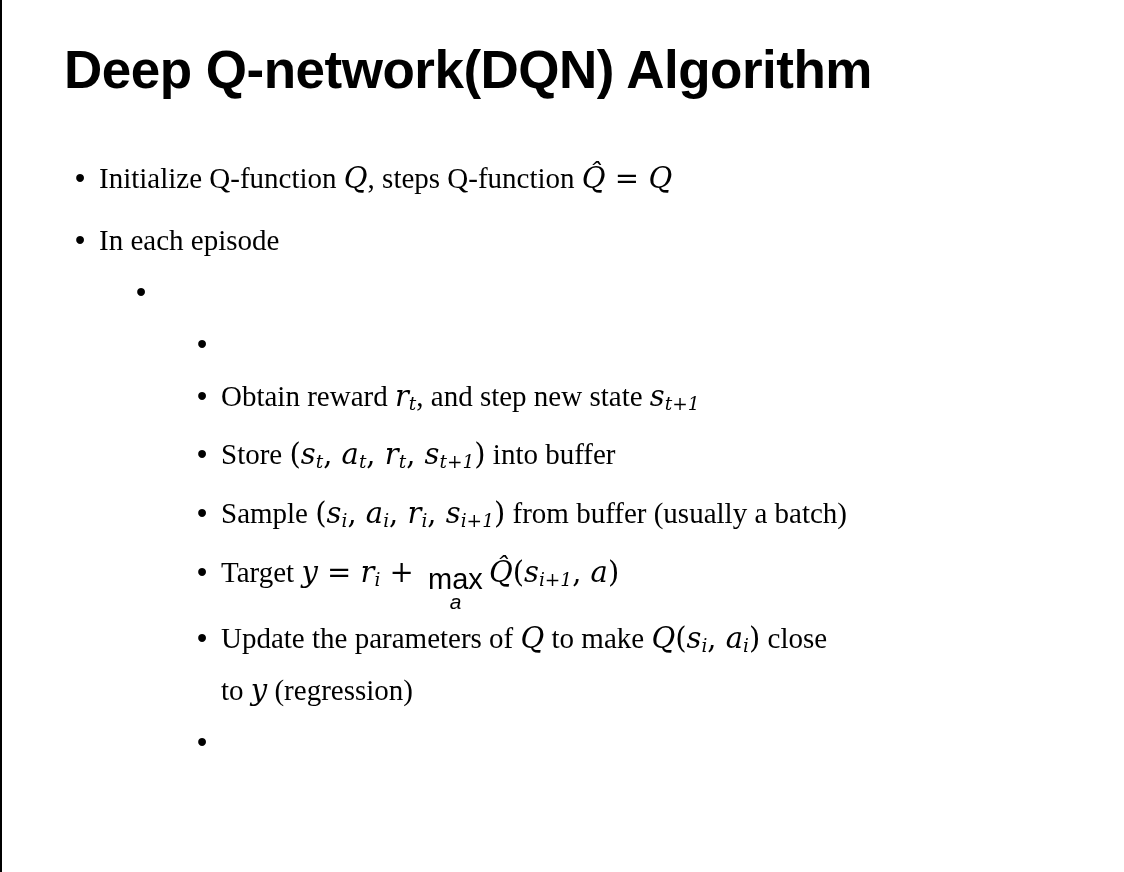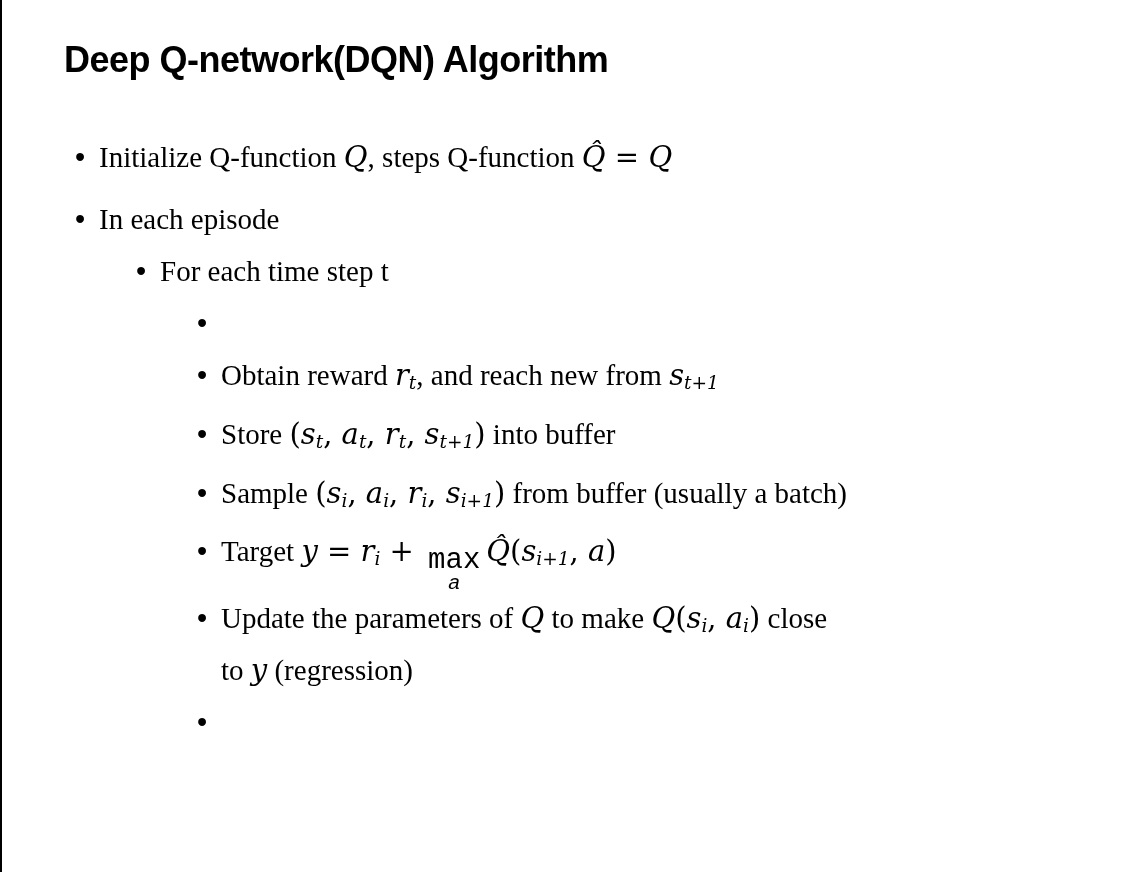--- a/index.html
+++ b/index.html
@@ -4,41 +4,41 @@
 <style>
   html,body{margin:0;padding:0;background:#ffffff;}
   .slide{
     width:1124px;height:872px;box-sizing:border-box;position:relative;
     background:#ffffff;color:#000000;overflow:hidden;
     border-left:2px solid #000000;
     font-family:"Liberation Sans",sans-serif;
   }
   .title{
     margin:38px 0 0 62px;
-    font-size:36px;font-weight:700;line-height:1.2;letter-spacing:-0.5px;
+    font-size:53px;font-weight:700;line-height:1.2;letter-spacing:-0.5px;
     color:#000000;
   }
   .bullets{margin-top:54px;}
   .bullet{display:flex;align-items:flex-start;font-size:29px;line-height:45px;margin-bottom:7px;}
   .bullet.lvl1{padding-left:73px;}
   .bullet.lvl2{padding-left:134px;}
   .bullet.lvl3{padding-left:195px;}
   .bullets .bullet:first-child{margin-bottom:17px;}
   .bullets .bullet:nth-child(8){margin-bottom:15px;}
   .marker{width:24px;flex:0 0 auto;}
   .btext{flex:1 1 auto;}
   
   .t-n{font-family:Liberation Serif, serif;}
   .t-m{font-family:"DejaVu Serif",serif;font-style:italic;}
   .t-mr{font-family:"DejaVu Serif",serif;font-style:normal;}
   .t-msub{font-family:"DejaVu Serif",serif;font-style:italic;font-size:0.64em;vertical-align:-0.2em;}
   .maxstack{
     display:inline-block;position:relative;text-align:center;
     vertical-align:-7px;margin:0 6px 0 5px;
-    font-family:Liberation Mono, monospace;font-style:normal;
+    font-family:Liberation Sans, sans-serif;font-style:normal;
   }
   .maxstack .mtop{display:block;line-height:0.95;}
   .maxstack .munder{
     position:absolute;top:97%;left:50%;transform:translateX(-50%);
     font-style:italic;font-size:0.72em;line-height:1;
   }
 </style>
 </head>
 <body>
 
@@ -48,28 +48,27 @@
       <div class="bullet lvl1">
         <span class="marker">•</span>
         <div class="btext"><span class="t-n">Initialize Q-function </span><span class="t-m">Q</span><span class="t-n">, steps Q-function </span><span class="t-m">Q̂</span><span class="t-mr"> = </span><span class="t-m">Q</span></div>
       </div>
       <div class="bullet lvl1">
         <span class="marker">•</span>
         <div class="btext"><span class="t-n">In each episode</span></div>
       </div>
       <div class="bullet lvl2">
         <span class="marker">•</span>
-        <div class="btext"><span class="t-n">For each time step t</span></div>
       </div>
       <div class="bullet lvl3">
         <span class="marker">•</span>
       </div>
       <div class="bullet lvl3">
         <span class="marker">•</span>
-        <div class="btext"><span class="t-n">Obtain reward </span><span class="t-m">r</span><span class="t-msub">t</span><span class="t-n">, and reach new from </span><span class="t-m">s</span><span class="t-msub">t+1</span></div>
+        <div class="btext"><span class="t-n">Obtain reward </span><span class="t-m">r</span><span class="t-msub">t</span><span class="t-n">, and step new state </span><span class="t-m">s</span><span class="t-msub">t+1</span></div>
       </div>
       <div class="bullet lvl3">
         <span class="marker">•</span>
         <div class="btext"><span class="t-n">Store </span><span class="t-mr">(</span><span class="t-m">s</span><span class="t-msub">t</span><span class="t-mr">, </span><span class="t-m">a</span><span class="t-msub">t</span><span class="t-mr">, </span><span class="t-m">r</span><span class="t-msub">t</span><span class="t-mr">, </span><span class="t-m">s</span><span class="t-msub">t+1</span><span class="t-mr">)</span><span class="t-n"> into buffer</span></div>
       </div>
       <div class="bullet lvl3">
         <span class="marker">•</span>
         <div class="btext"><span class="t-n">Sample </span><span class="t-mr">(</span><span class="t-m">s</span><span class="t-msub">i</span><span class="t-mr">, </span><span class="t-m">a</span><span class="t-msub">i</span><span class="t-mr">, </span><span class="t-m">r</span><span class="t-msub">i</span><span class="t-mr">, </span><span class="t-m">s</span><span class="t-msub">i+1</span><span class="t-mr">)</span><span class="t-n"> from buffer (usually a batch)</span></div>
       </div>
       <div class="bullet lvl3">

